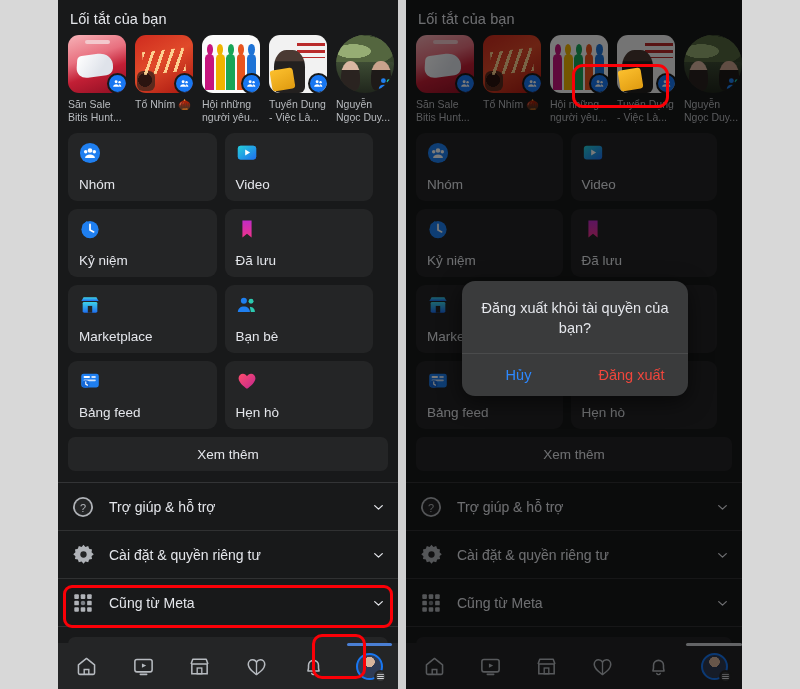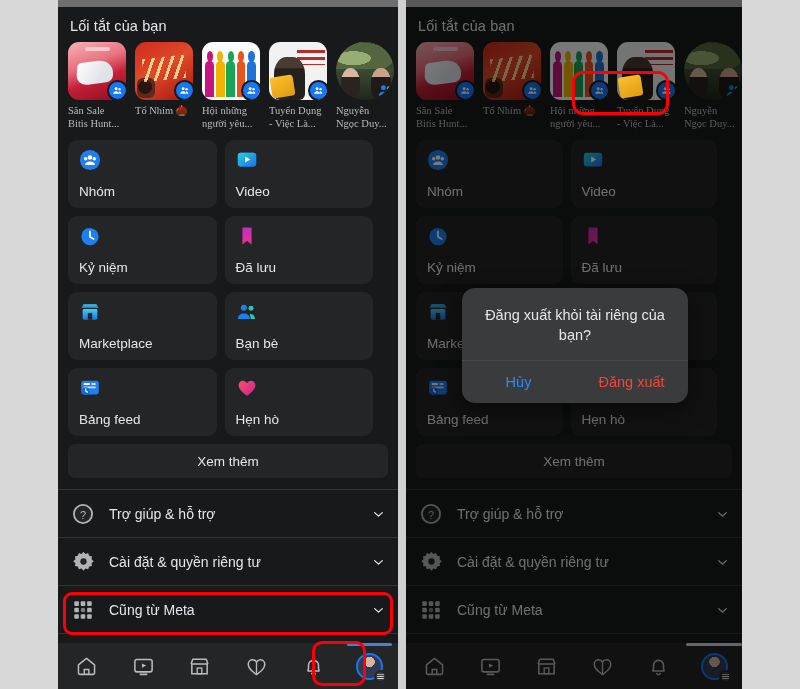--- a/index.html
+++ b/index.html
@@ -12,33 +12,33 @@
   .stage { position: relative; width: 800px; height: 689px; background: #d8d8d8; }
 
   
   .phone {
     position: absolute; top: 0; height: 689px;
     background: #18191a; overflow: hidden;
   }
   .phone.left  { left: 58px;  width: 340px; }
   .phone.right { left: 406px; width: 336px; }
 
-  .phone-inner { position: absolute; inset: 0; display: flex; flex-direction: column; justify-content: center; }
+  .phone-inner { position: absolute; inset: 0; display: flex; flex-direction: row; justify-content: center; }
 
   .topstrip { height: 7px; background: #6e6e6e; flex: 0 0 auto; }
   .right .topstrip { background: #585858; }
 
   .screen { flex: 1 1 auto; position: relative; overflow: hidden; background: #18191a; }
 
   
   .sect-title {
     color: #e4e6eb; font-size: 14.5px; padding: 11px 12px 8px 12px; letter-spacing: .1px;
   }
   .shortcut-row { display: flex; padding: 0 8px 0 10px; gap: 9px; }
-  .shortcut { width: 58px; flex: 0 0 auto; font-family: Liberation Serif, serif; }
+  .shortcut { width: 58px; flex: 0 0 auto; }
   .sc-thumb {
     position: relative; width: 58px; height: 58px; border-radius: 11px; overflow: hidden;
   }
   .sc-thumb.circle { border-radius: 50%; }
   .sc-badge {
     position: absolute; right: -2px; bottom: -1px; width: 21px; height: 21px;
     border-radius: 50%; background: #1877f2; border: 2.5px solid #18191a;
     display: flex; align-items: center; justify-content: center;
   }
   .sc-badge.plain { background: transparent; border-color: transparent; }
@@ -788,21 +788,21 @@
                     <rect y="8.6" width="12" height="1.5" rx=".7" fill="#d6d8db"></rect>
                   </svg>
               </div>
             </div>
           </div>
         </div>
 
         <div class="scrim"></div>
 
         <div class="dialog">
-          <div class="dlg-msg">Đăng xuất khỏi tài riêng của bạn?</div>
+          <div class="dlg-msg">Đăng xuất khỏi tài quyền của bạn?</div>
           <div class="dlg-divider"></div>
           <div class="dlg-actions">
             <div class="dlg-btn dlg-cancel">Hủy</div>
             <div class="dlg-btn dlg-confirm">Đăng xuất</div>
           </div>
         </div>
 
         <div class="redbox r3"></div>
       </div>
     </div>

